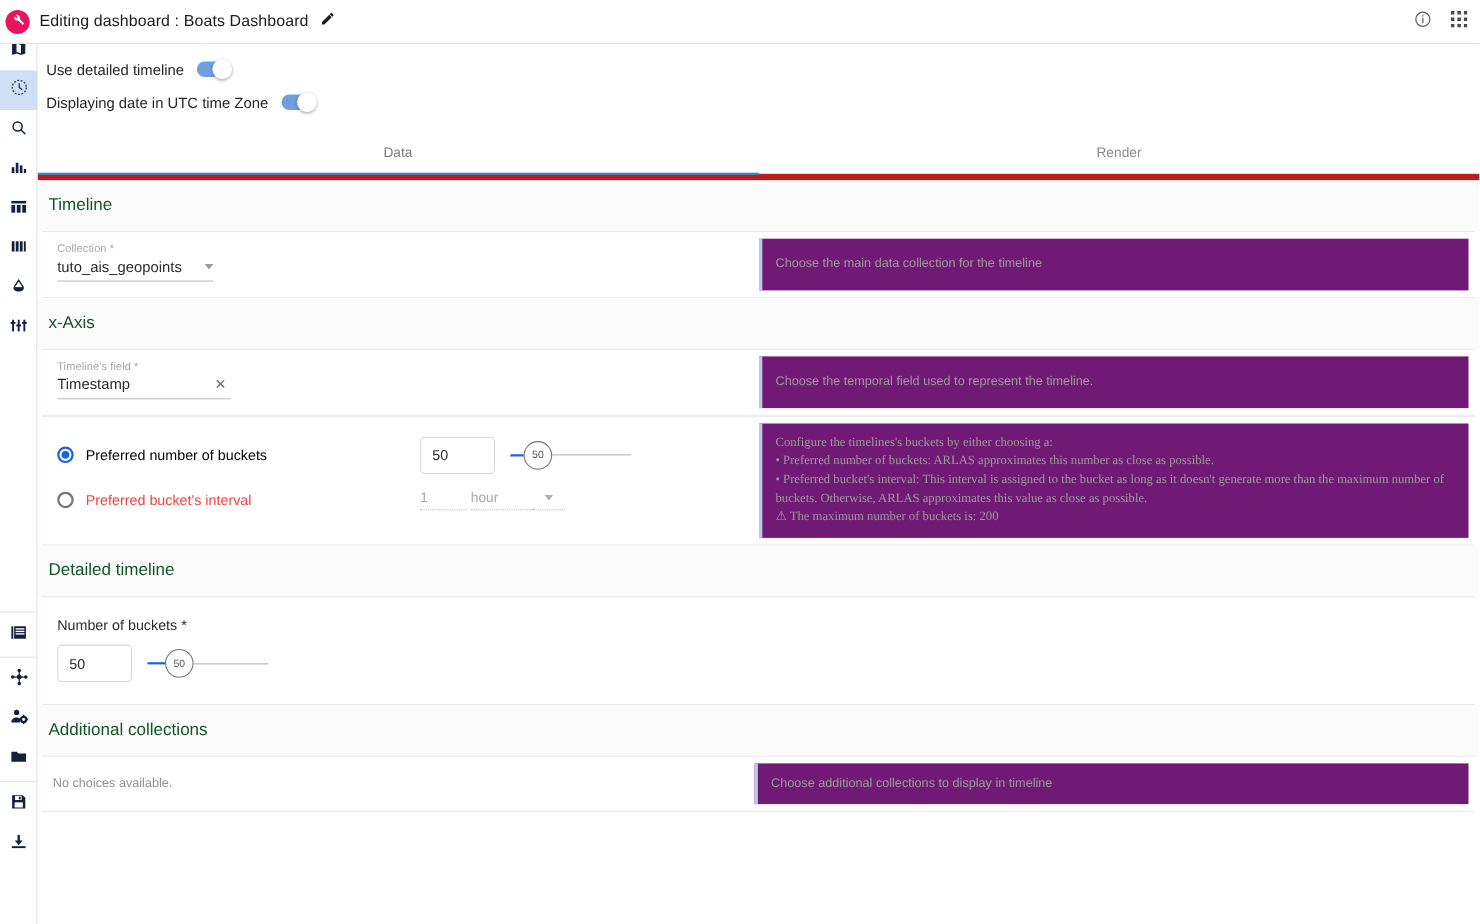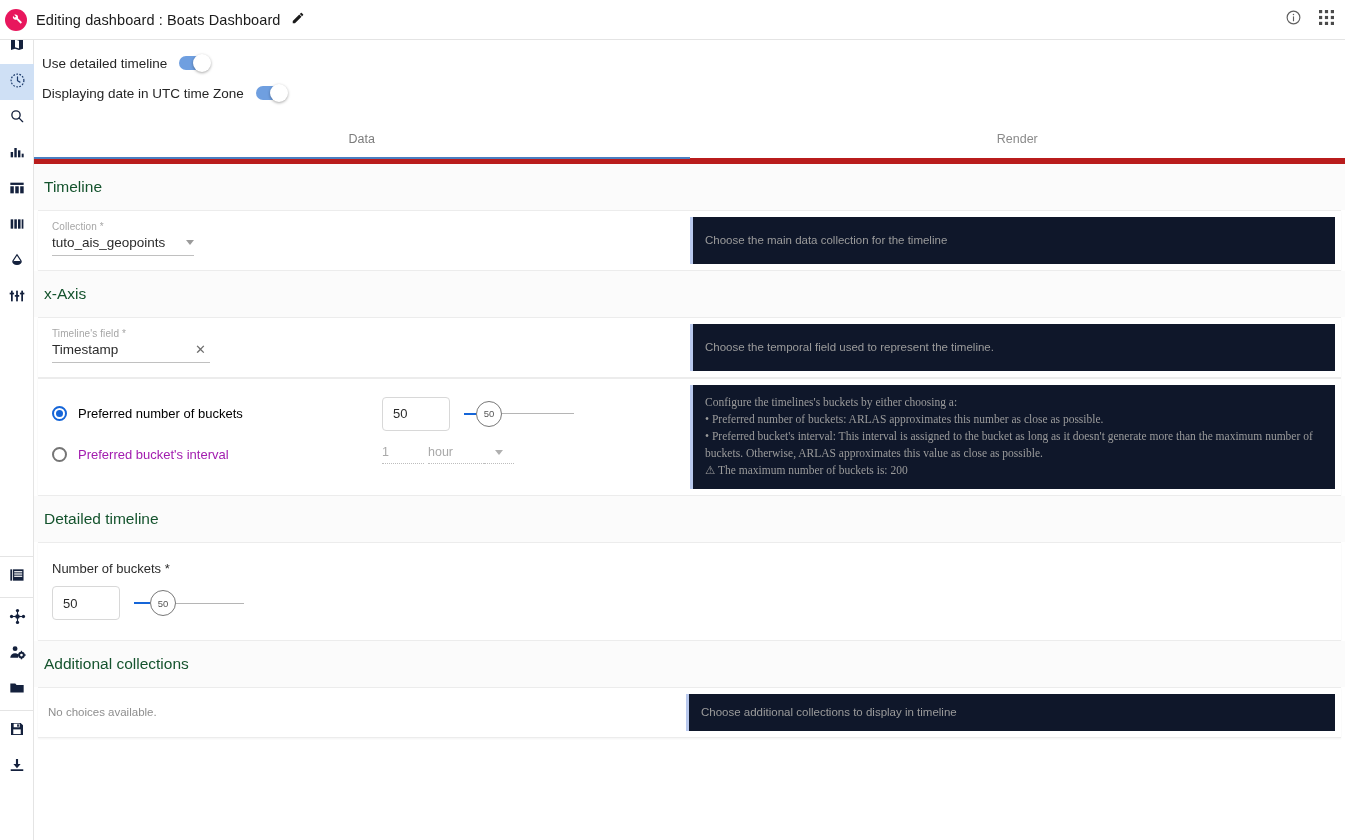--- a/index.html
+++ b/index.html
@@ -107,21 +107,21 @@
     display: flex;
     background: #ffffff;
     border: 1px solid #ececec;
     border-left: none; border-right: none;
     margin: 0 4px;
     box-shadow: 0 1px 2px rgba(0,0,0,.05);
   }
   .card-left { flex: 0 0 652px; padding: 10px 14px 14px; }
   .card-right {
     flex: 1 1 auto;
-    background: #0f172a;
+    background: #701a75;
     border-left: 3px solid #b9c9ee;
     margin: 6px 6px 6px 0;
     padding: 10px 12px;
     display: flex; align-items: center;
   }
   .help-text { font-size: 11.5px; color: #9b9b9b; line-height: 17px; }
   .help-text .hl { display: block; }
 
   
   .field-label {
@@ -151,21 +151,21 @@
     border: 2px solid #1565d8; position: relative; margin-right: 11px;
     flex: none;
   }
   .radio.off { border-color: #757575; }
   .radio .dot {
     position: absolute; left: 50%; top: 50%;
     width: 7px; height: 7px; margin: -3.5px 0 0 -3.5px;
     border-radius: 50%; background: #1565d8;
   }
   .radio-text { font-size: 13px; color: #000000; }
-  .radio-text.dim { color: #a21caf; }
+  .radio-text.dim { color: #ef4444; }
 
   .num-box {
     width: 68px; height: 34px;
     border: 1px solid #d8d8d8; border-radius: 4px;
     display: flex; align-items: center; padding-left: 10px;
     font-size: 13px; color: #2b2b2b; background: #fff;
   }
 
   .slider {
     position: relative; width: 110px; height: 34px;

